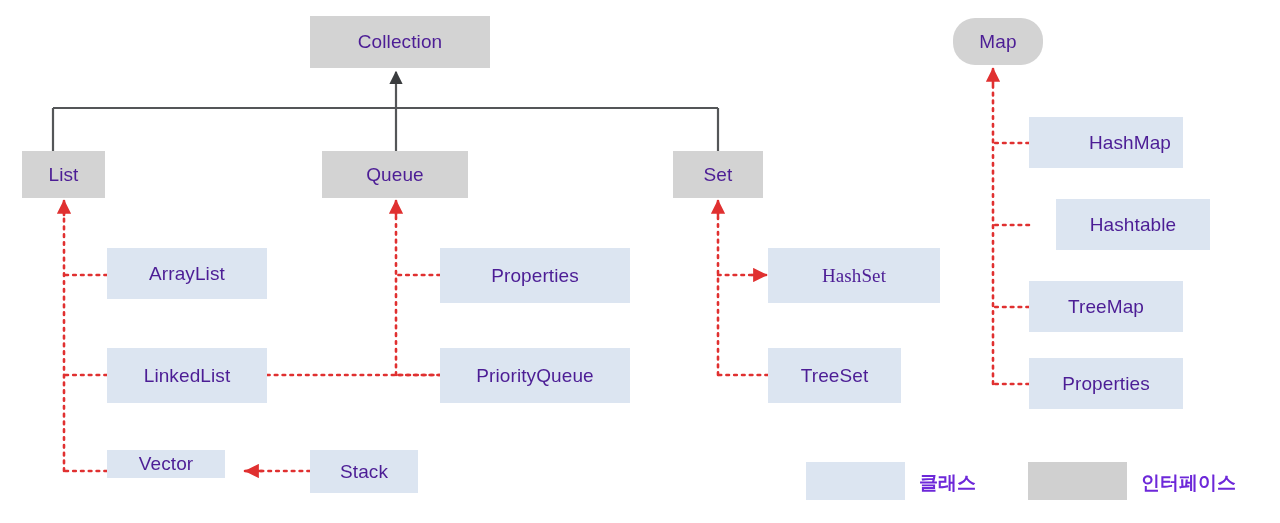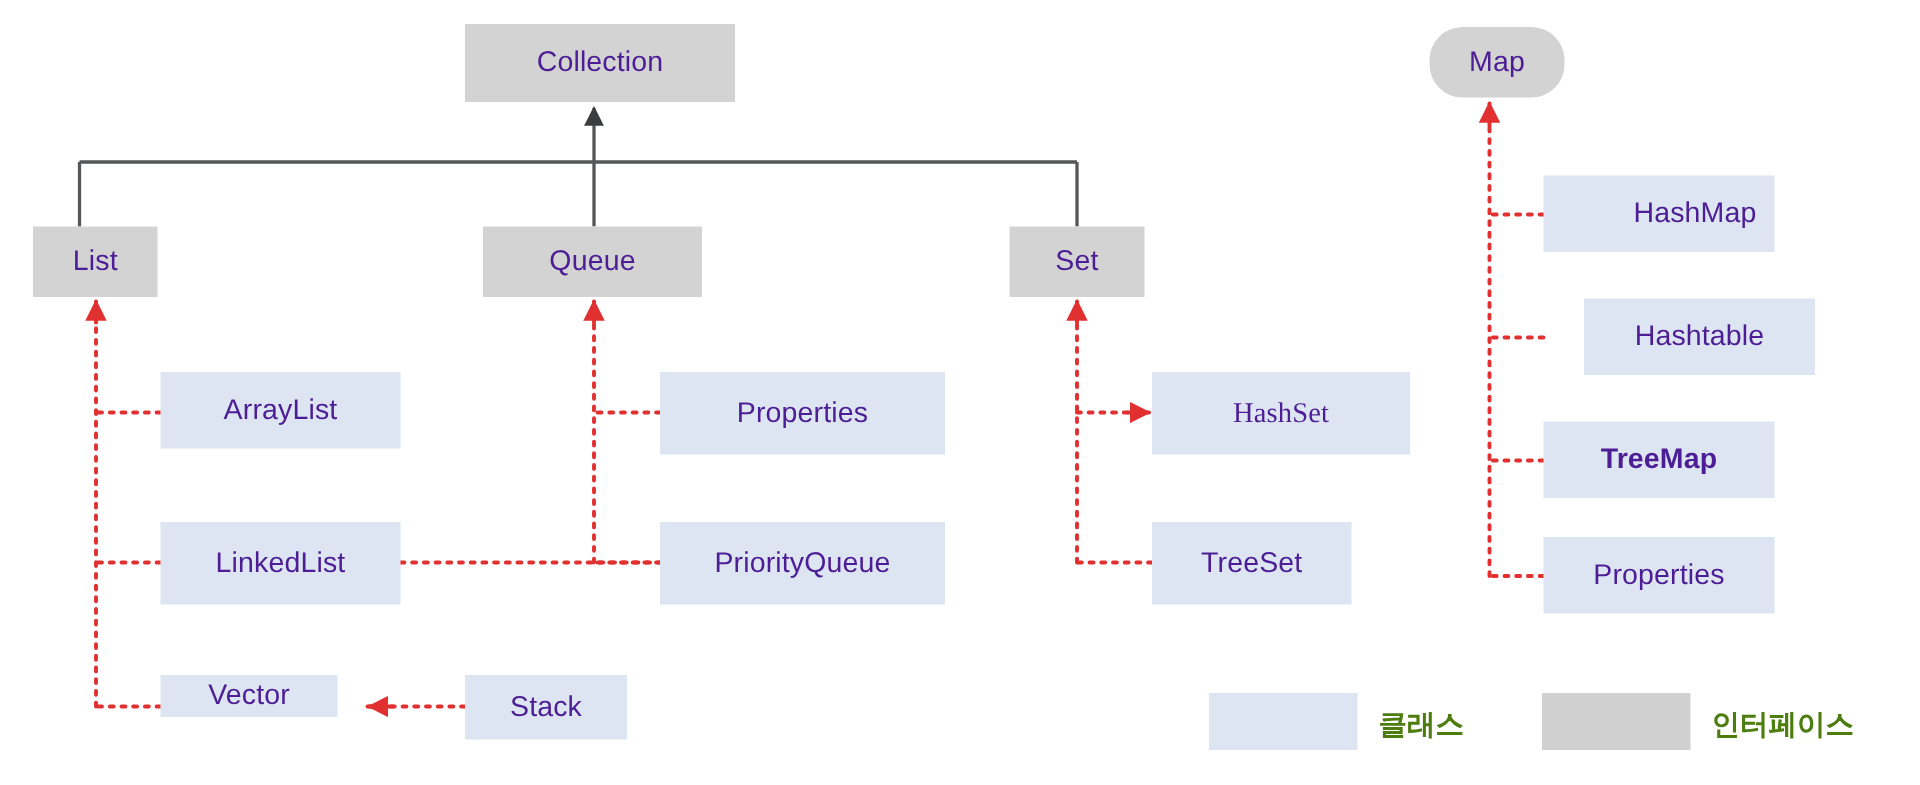--- a/index.html
+++ b/index.html
@@ -48,21 +48,21 @@
     position: absolute;
     box-sizing: border-box;
     z-index: 3;
   }
   .legend-swatch.klass { background: #dce5f1; }
   .legend-swatch.iface { background: #d0d0d0; }
   .legend-label {
     position: absolute;
     font-size: 19px;
     font-weight: bold;
-    color: #4d7c0f;
+    color: #6d28d9;
     white-space: nowrap;
     z-index: 3;
   }
 </style>
 </head>
 <body>
 
 <div id="diagram">
 
   <svg id="edges" width="1280" height="523" viewBox="0 0 1280 523">
@@ -149,21 +149,21 @@
   <div class="node klass" style="left:440px;top:348px;width:190px;height:55px;">PriorityQueue</div>
 
   <div class="node klass" style="left:768px;top:248px;width:172px;height:55px;font-family:Liberation Serif, serif;">HashSet</div>
 
   <div class="node klass" style="left:768px;top:348px;width:133px;height:55px;">TreeSet</div>
 
   <div class="node klass" style="left:1029px;top:117px;width:154px;height:51px;padding-left:48px;">HashMap</div>
 
   <div class="node klass" style="left:1029px;top:199px;width:154px;height:51px;margin-left:27px;">Hashtable</div>
 
-  <div class="node klass" style="left:1029px;top:281px;width:154px;height:51px;font-weight:bold;">TreeMap</div>
+  <div class="node klass" style="left:1029px;top:281px;width:154px;height:51px;">TreeMap</div>
 
   <div class="node klass" style="left:1029px;top:358px;width:154px;height:51px;">Properties</div>
 
   <div class="legend-swatch klass" style="left:806px;top:462px;width:99px;height:38px;"></div>
   <div class="legend-label" style="left:919px;top:470px;">클래스</div>
 
   <div class="legend-swatch iface" style="left:1028px;top:462px;width:99px;height:38px;"></div>
   <div class="legend-label" style="left:1141px;top:470px;">인터페이스</div>
 
 </div>

